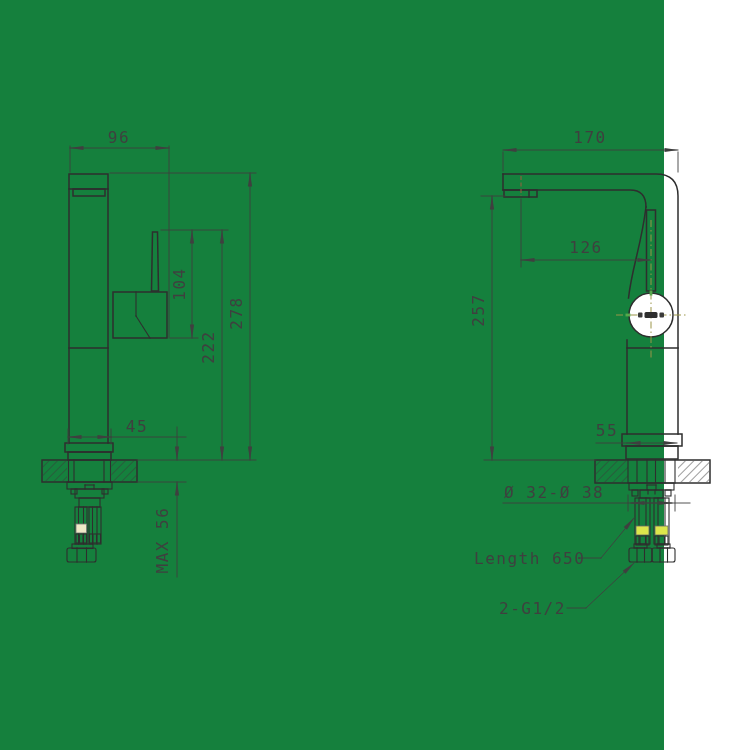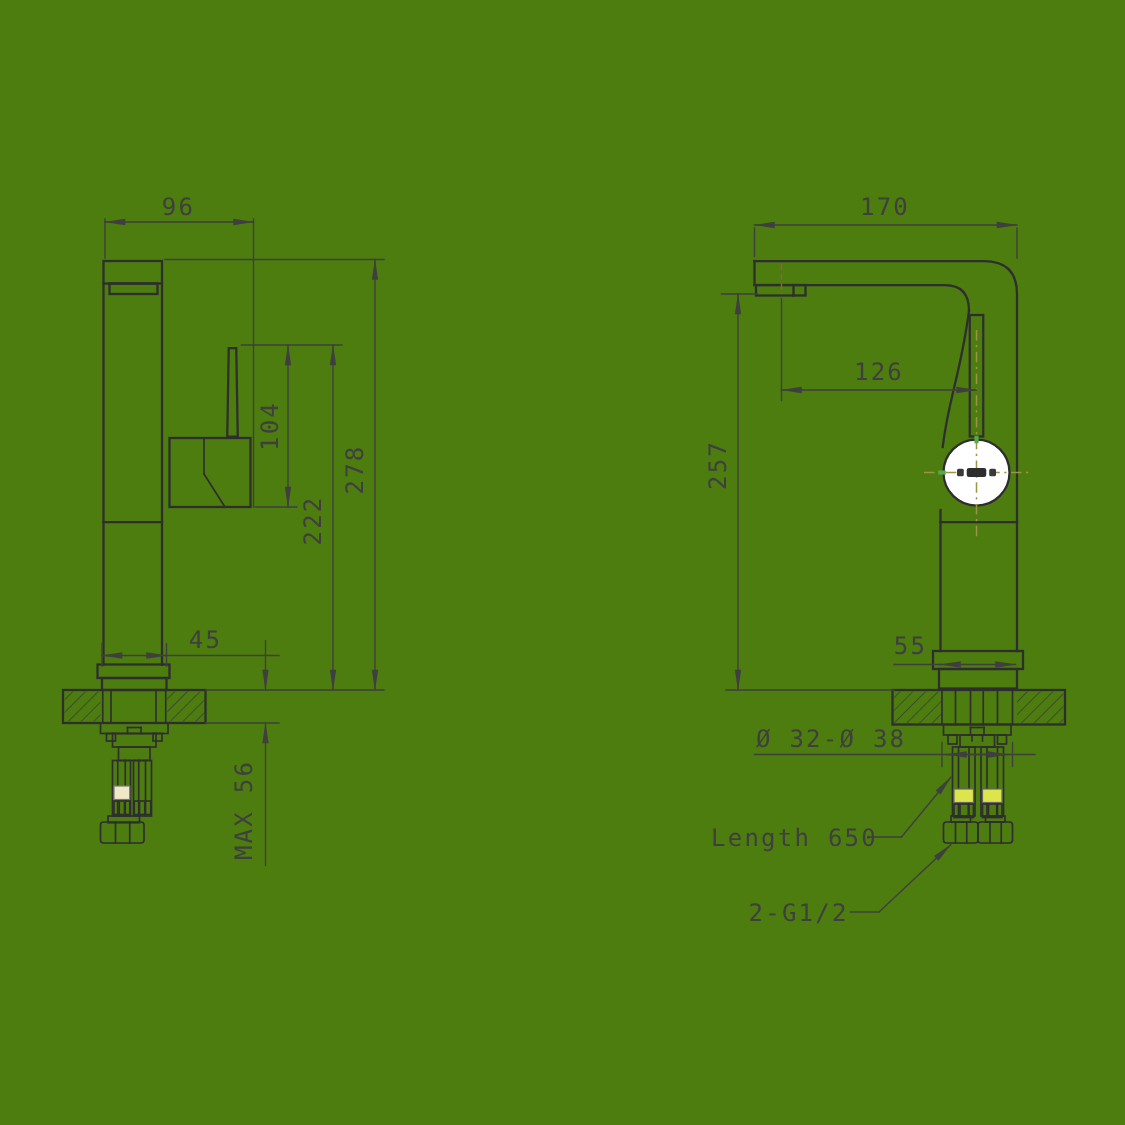--- a/index.html
+++ b/index.html
@@ -1,16 +1,16 @@
 <!DOCTYPE html>
 <html><head>
 <meta charset="utf-8">
 <style>
   html,body{margin:0;padding:0;background:#ffffff;}
-  .stage{width:750px;height:750px;background:#4d7c0f;position:relative;font-family:"DejaVu Sans Mono","Liberation Mono",monospace;}
+  .stage{width:664px;height:750px;background:#15803d;position:relative;font-family:"DejaVu Sans Mono","Liberation Mono",monospace;}
   svg{display:block;}
   .outl{stroke:#2e2e2e;stroke-width:1.5;fill:none;stroke-linecap:square;stroke-linejoin:miter;}
   .mid{stroke:#2e2e2e;stroke-width:1.1;fill:none;stroke-linecap:square;}
   .thin{stroke:#3f3f3f;stroke-width:0.9;fill:none;stroke-linecap:square;}
   .dimtext{font-family:"DejaVu Sans Mono","Liberation Mono",monospace;font-size:16px;letter-spacing:1.5px;fill:#3f3f3f;}
   .cl{stroke:#9b9548;stroke-width:1;fill:none;stroke-dasharray:7 3 1.5 3;}
   .clbrown{stroke:#9b5f3f;stroke-width:1;fill:none;stroke-dasharray:4 2.5;}
 </style>
 </head>
 <body>

